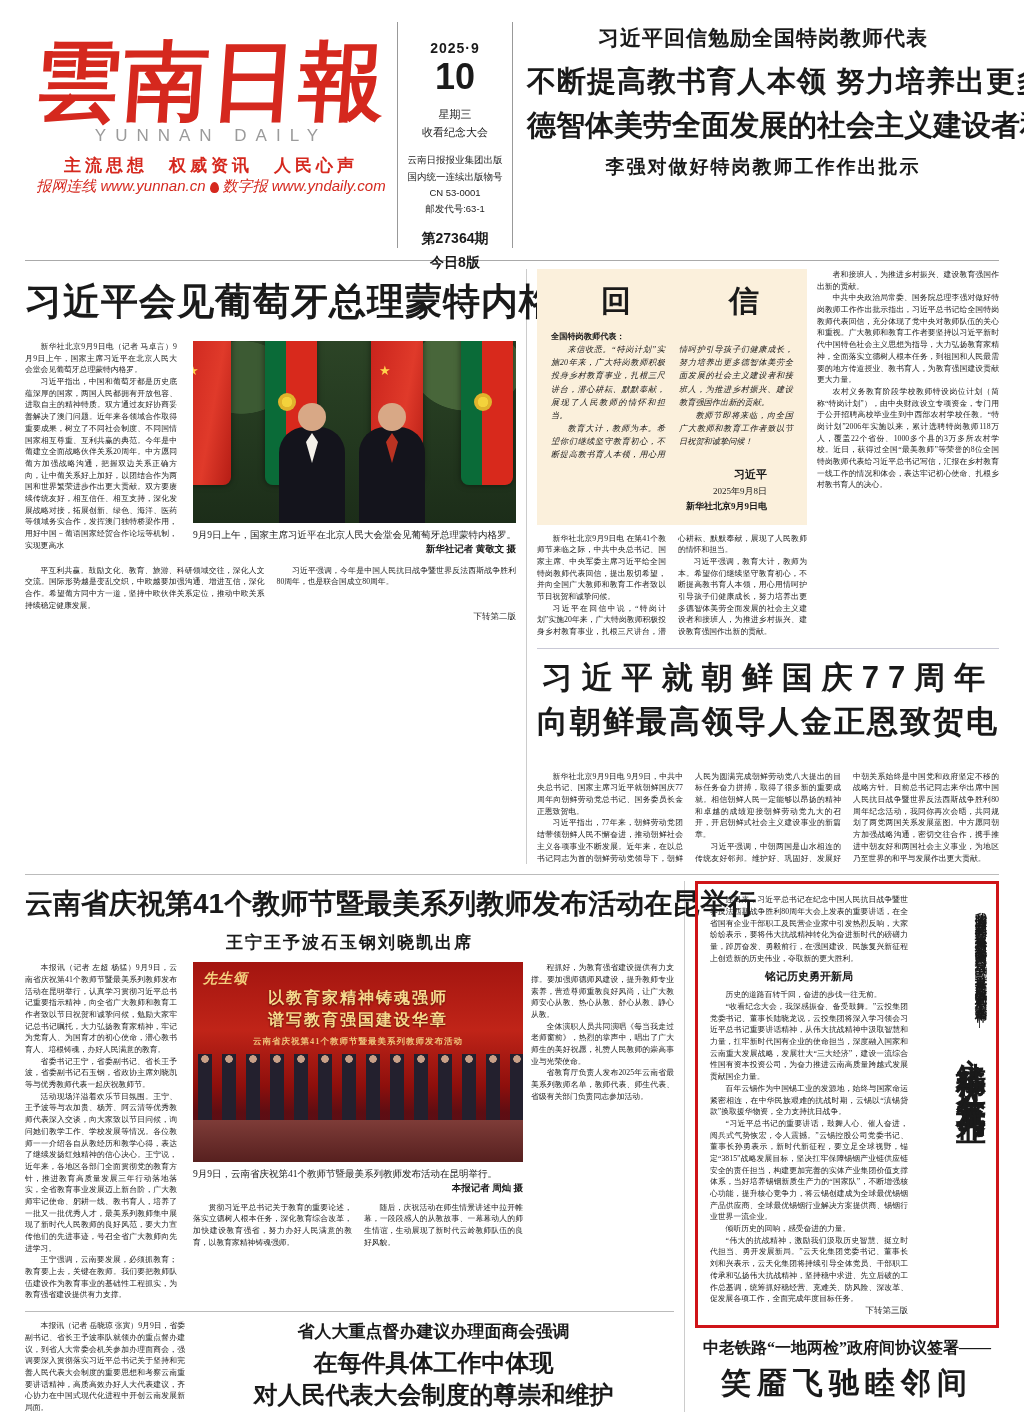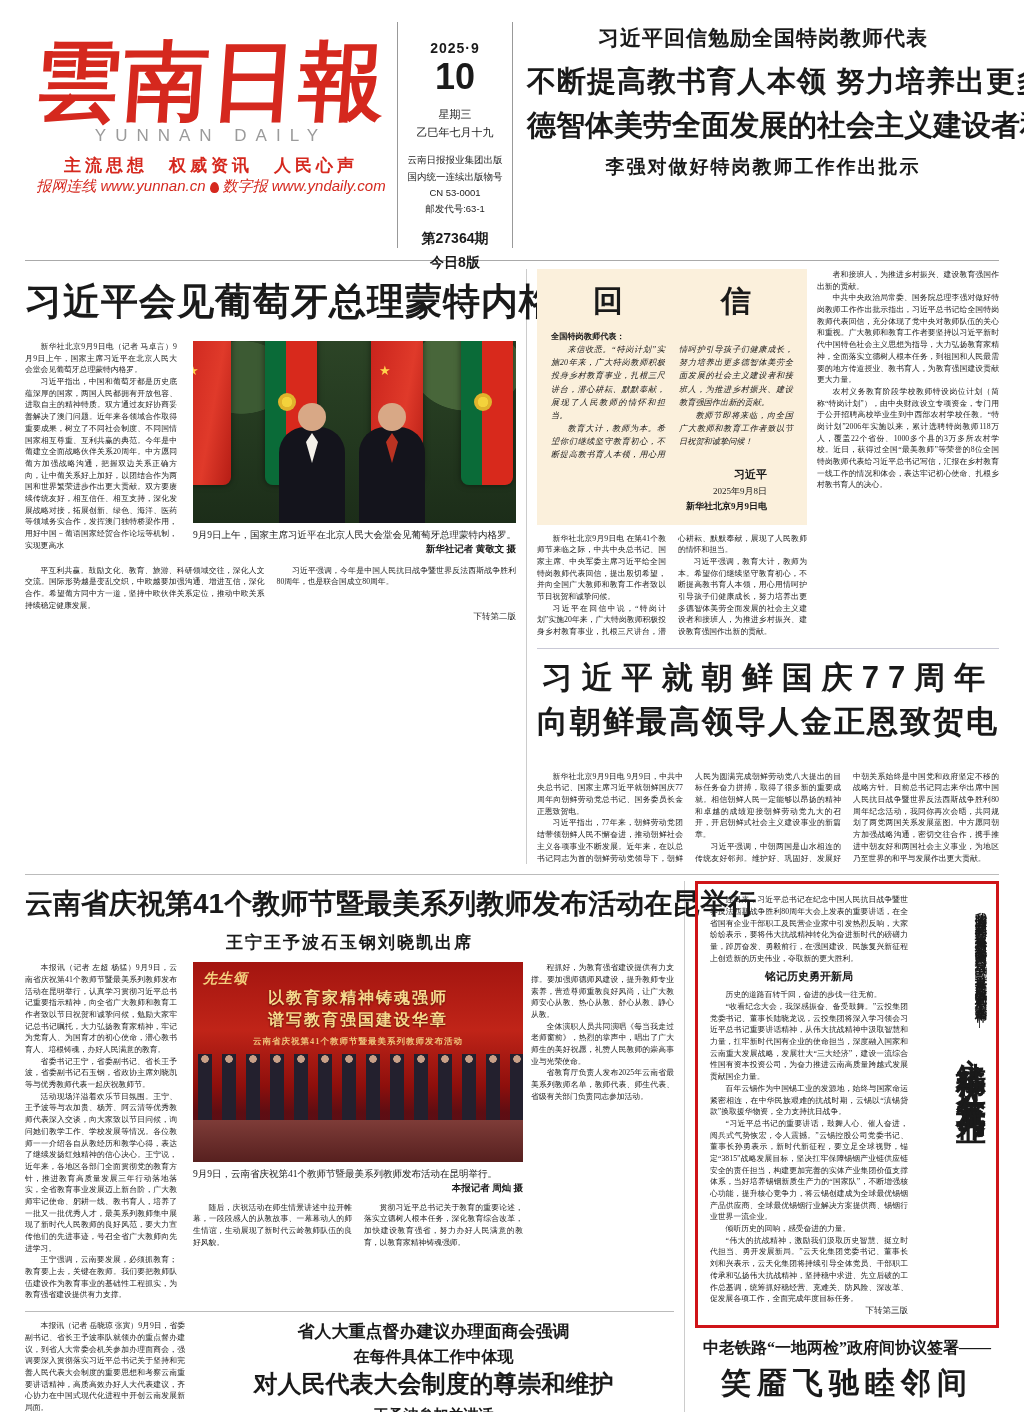--- a/index.html
+++ b/index.html
@@ -61,21 +61,21 @@
   .person::after { content:""; position:absolute; top:6px; left:27px; width:12px; height:30px; background:#f4f1ea; clip-path:polygon(50% 0,100% 30%,50% 100%,0 30%); }
   .person.tie::after { background:#b32; }
   .caption { font-size:9.5px; line-height:1.5; margin-top:5px; text-align:justify; }
   .caption .credit { display:block; text-align:right; font-weight:bold; }
   .pt-below { margin-top:8px; }
 
   .letter-region { flex:1; padding-left:10px; }
   .lr-top { display:flex; }
   .lr-left { flex:1; }
   .letterbox { background:#fbf0dc; padding:12px 14px 10px 14px; }
-  .lb-title { text-align:center; font-family:"Liberation Sans",sans-serif; font-weight:900; font-size:30px; letter-spacing:34px; text-indent:34px; margin-bottom:8px; }
+  .lb-title { text-align:right; font-family:"Liberation Sans",sans-serif; font-weight:900; font-size:30px; letter-spacing:34px; text-indent:34px; margin-bottom:8px; }
   .lb-body { column-count:2; column-gap:14px; font-style:italic; }
   .lb-body p, .lb-salutation { font-size:8.2px; line-height:1.6; text-align:justify; }
   .lb-salutation { font-weight:bold; font-style:normal; }
   .lb-body p { text-indent:2em; }
   .lb-sig { text-align:right; font-size:9px; line-height:1.7; margin-top:4px; padding-right:26px; }
   .lb-sig .sig-name { font-size:11px; font-weight:bold; }
   .lb-sig .sig-src { font-weight:bold; }
   .lr-report { margin-top:8px; }
   .lr-side { width:182px; margin-left:10px; }
 
@@ -104,21 +104,21 @@
       radial-gradient(circle 4px at 12px 5px, #c9a088 0 3.5px, transparent 4px),
       repeating-linear-gradient(90deg, transparent 0 5px, #23202e 5px 19px, transparent 19px 24px);
     background-size:24px 100%; background-repeat:repeat-x; }
   .p2-stage { position:absolute; left:0; right:0; bottom:0; height:42px; background:linear-gradient(180deg,#7e3c38,#57201f); }
   .t-below { margin-top:6px; }
 
   .npc { margin-top:10px; border-top:1px solid #bbb; padding-top:8px; display:flex; }
   .npc-col1 { width:168px; padding-right:8px; }
   .npc-main { flex:1; }
   .npc-kicker { text-align:center; font-size:17px; font-weight:bold; }
-  .npc-h1 { text-align:center; font-family:"Liberation Sans",sans-serif; font-weight:900; font-size:16px; margin-top:4px; }
+  .npc-h1 { text-align:center; font-family:"Liberation Sans",sans-serif; font-weight:900; font-size:24px; margin-top:4px; }
   .npc-h2 { text-align:center; font-family:"Liberation Sans",sans-serif; font-weight:900; font-size:24px; }
   .npc-sub { text-align:center; font-size:15px; font-weight:bold; margin:6px 0 8px 0; }
 
   .bottom-right { flex:1; padding-left:10px; }
   .redbox { border:3px solid #cf1418; padding:10px 8px 8px 12px; display:flex; min-height:416px;gap:39px; }
   .rb-text { flex:1; padding-right:8px; }
   .rb-subhead { text-align:center; font-weight:900; font-family:"Liberation Sans",sans-serif; font-size:11px; margin:5px 0; }
   .rb-vertical { writing-mode:vertical-rl; display:flex; padding-top:4px; }
   .rb-head { font-family:"Liberation Sans",sans-serif; font-weight:900; font-size:30px; letter-spacing:4px; line-height:1.1; }
   .rb-kicker { font-size:12px; font-weight:bold; letter-spacing:2px; margin-bottom:4px; line-height:1.2; padding-top:4px; }
@@ -138,21 +138,21 @@
       <div class="mast-en">YUNNAN DAILY</div>
       <div class="mast-slogan">主流思想　权威资讯　人民心声</div>
       <div class="mast-links">
         <span>报网连线 www.yunnan.cn</span><span class="flame"></span><span>数字报 www.yndaily.com</span>
       </div>
     </div>
     <div class="datebox">
       <div class="db-ym">2025·9</div>
       <div class="db-day">10</div>
       <div class="db-week">星期三</div>
-      <div class="db-lunar">乙巳年七月十九</div>
+      <div class="db-lunar">收看纪念大会</div>
       <div class="db-pub">
         <div>云南日报报业集团出版</div>
         <div>国内统一连续出版物号</div>
         <div>CN 53-0001</div>
         <div>邮发代号:63-1</div>
       </div>
       <div class="db-issue">
         <div>第27364期</div>
         <div>今日8版</div>
       </div>
@@ -259,22 +259,22 @@
             <div class="p2-l2">谱写教育强国建设华章</div>
             <div class="p2-l3">云南省庆祝第41个教师节暨最美系列教师发布活动</div>
             <div class="p2-crowd"></div>
             <div class="p2-stage"></div>
           </div>
           <div class="caption">
             <span>9月9日，云南省庆祝第41个教师节暨最美系列教师发布活动在昆明举行。</span>
             <span class="credit">本报记者 周灿 摄</span>
           </div>
           <div class="t-below bodytext cols2">
+              <p>贯彻习近平总书记关于教育的重要论述，落实立德树人根本任务，深化教育综合改革，加快建设教育强省，努力办好人民满意的教育，以教育家精神铸魂强师。</p>
               <p>随后，庆祝活动在师生情景讲述中拉开帷幕，一段段感人的从教故事、一幕幕动人的师生情谊，生动展现了新时代云岭教师队伍的良好风貌。</p>
-              <p>贯彻习近平总书记关于教育的重要论述，落实立德树人根本任务，深化教育综合改革，加快建设教育强省，努力办好人民满意的教育，以教育家精神铸魂强师。</p>
             </div>
         </div>
         <div class="t-col4 bodytext">
             <p>程抓好，为教育强省建设提供有力支撑。要加强师德师风建设，提升教师专业素养，营造尊师重教良好风尚，让广大教师安心从教、热心从教、舒心从教、静心从教。</p>
             <p>全体演职人员共同演唱《每当我走过老师窗前》，热烈的掌声中，唱出了广大师生的美好祝愿，礼赞人民教师的崇高事业与光荣使命。</p>
             <p>省教育厅负责人发布2025年云南省最美系列教师名单，教师代表、师生代表、省级有关部门负责同志参加活动。</p>
           </div>
       </div>
 
       <div class="npc">

